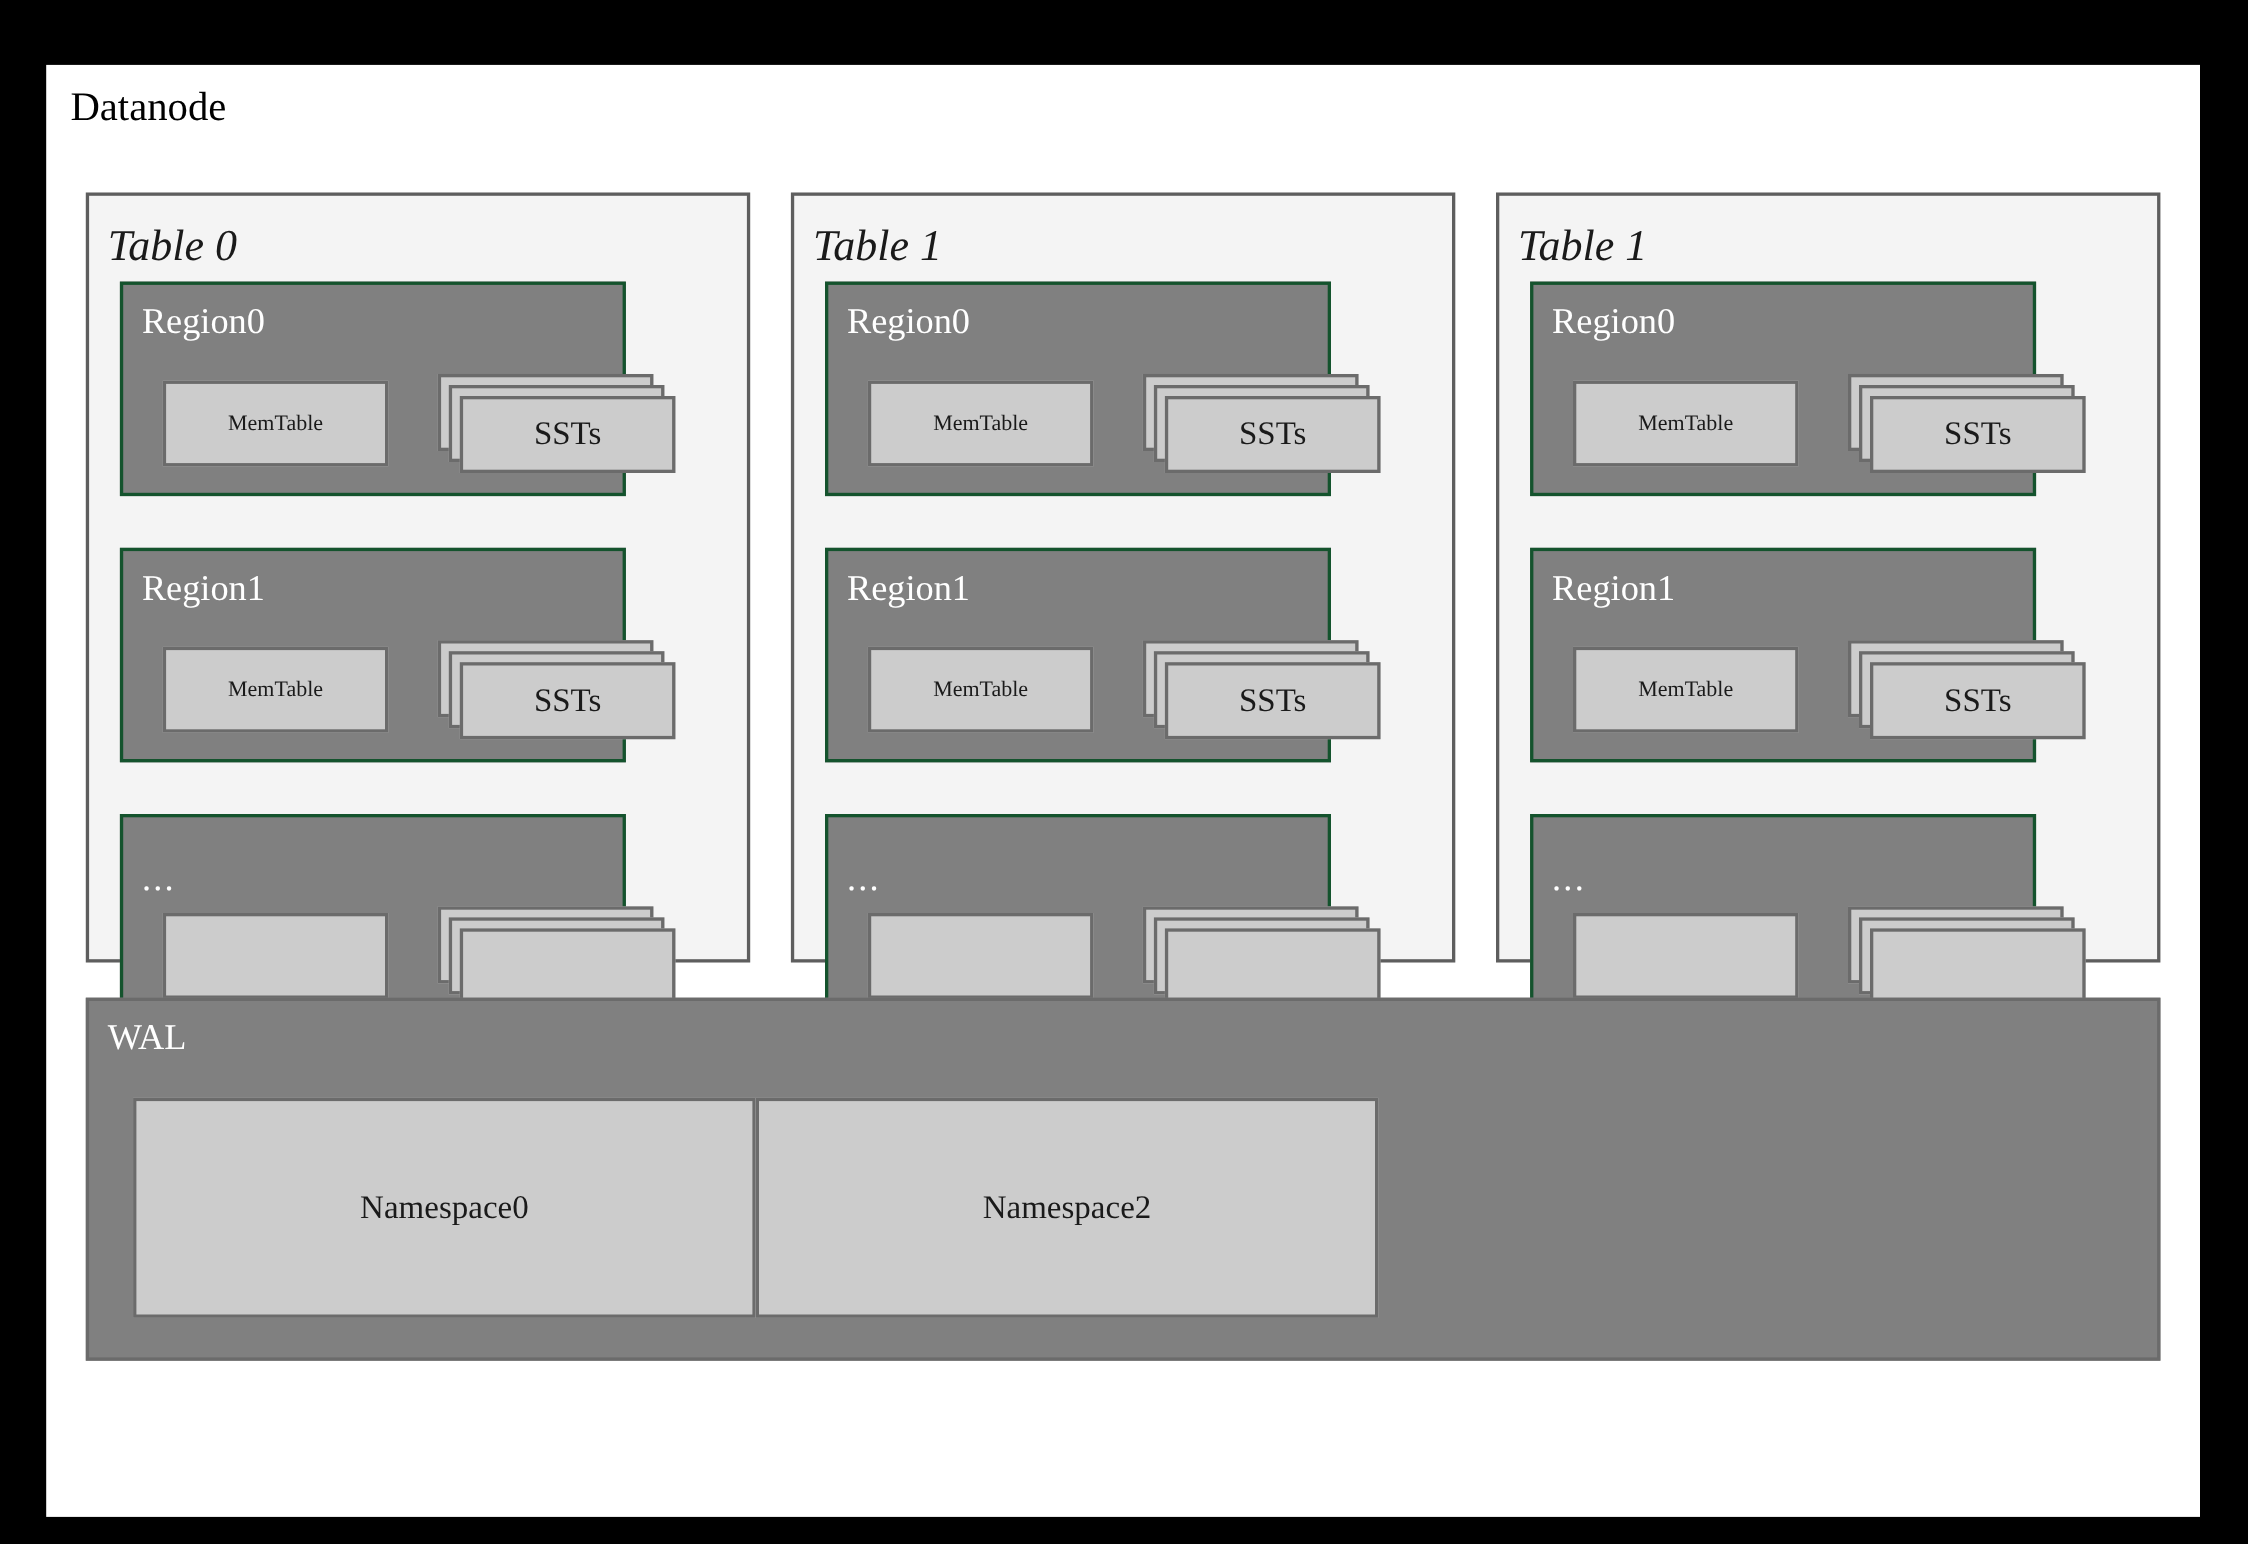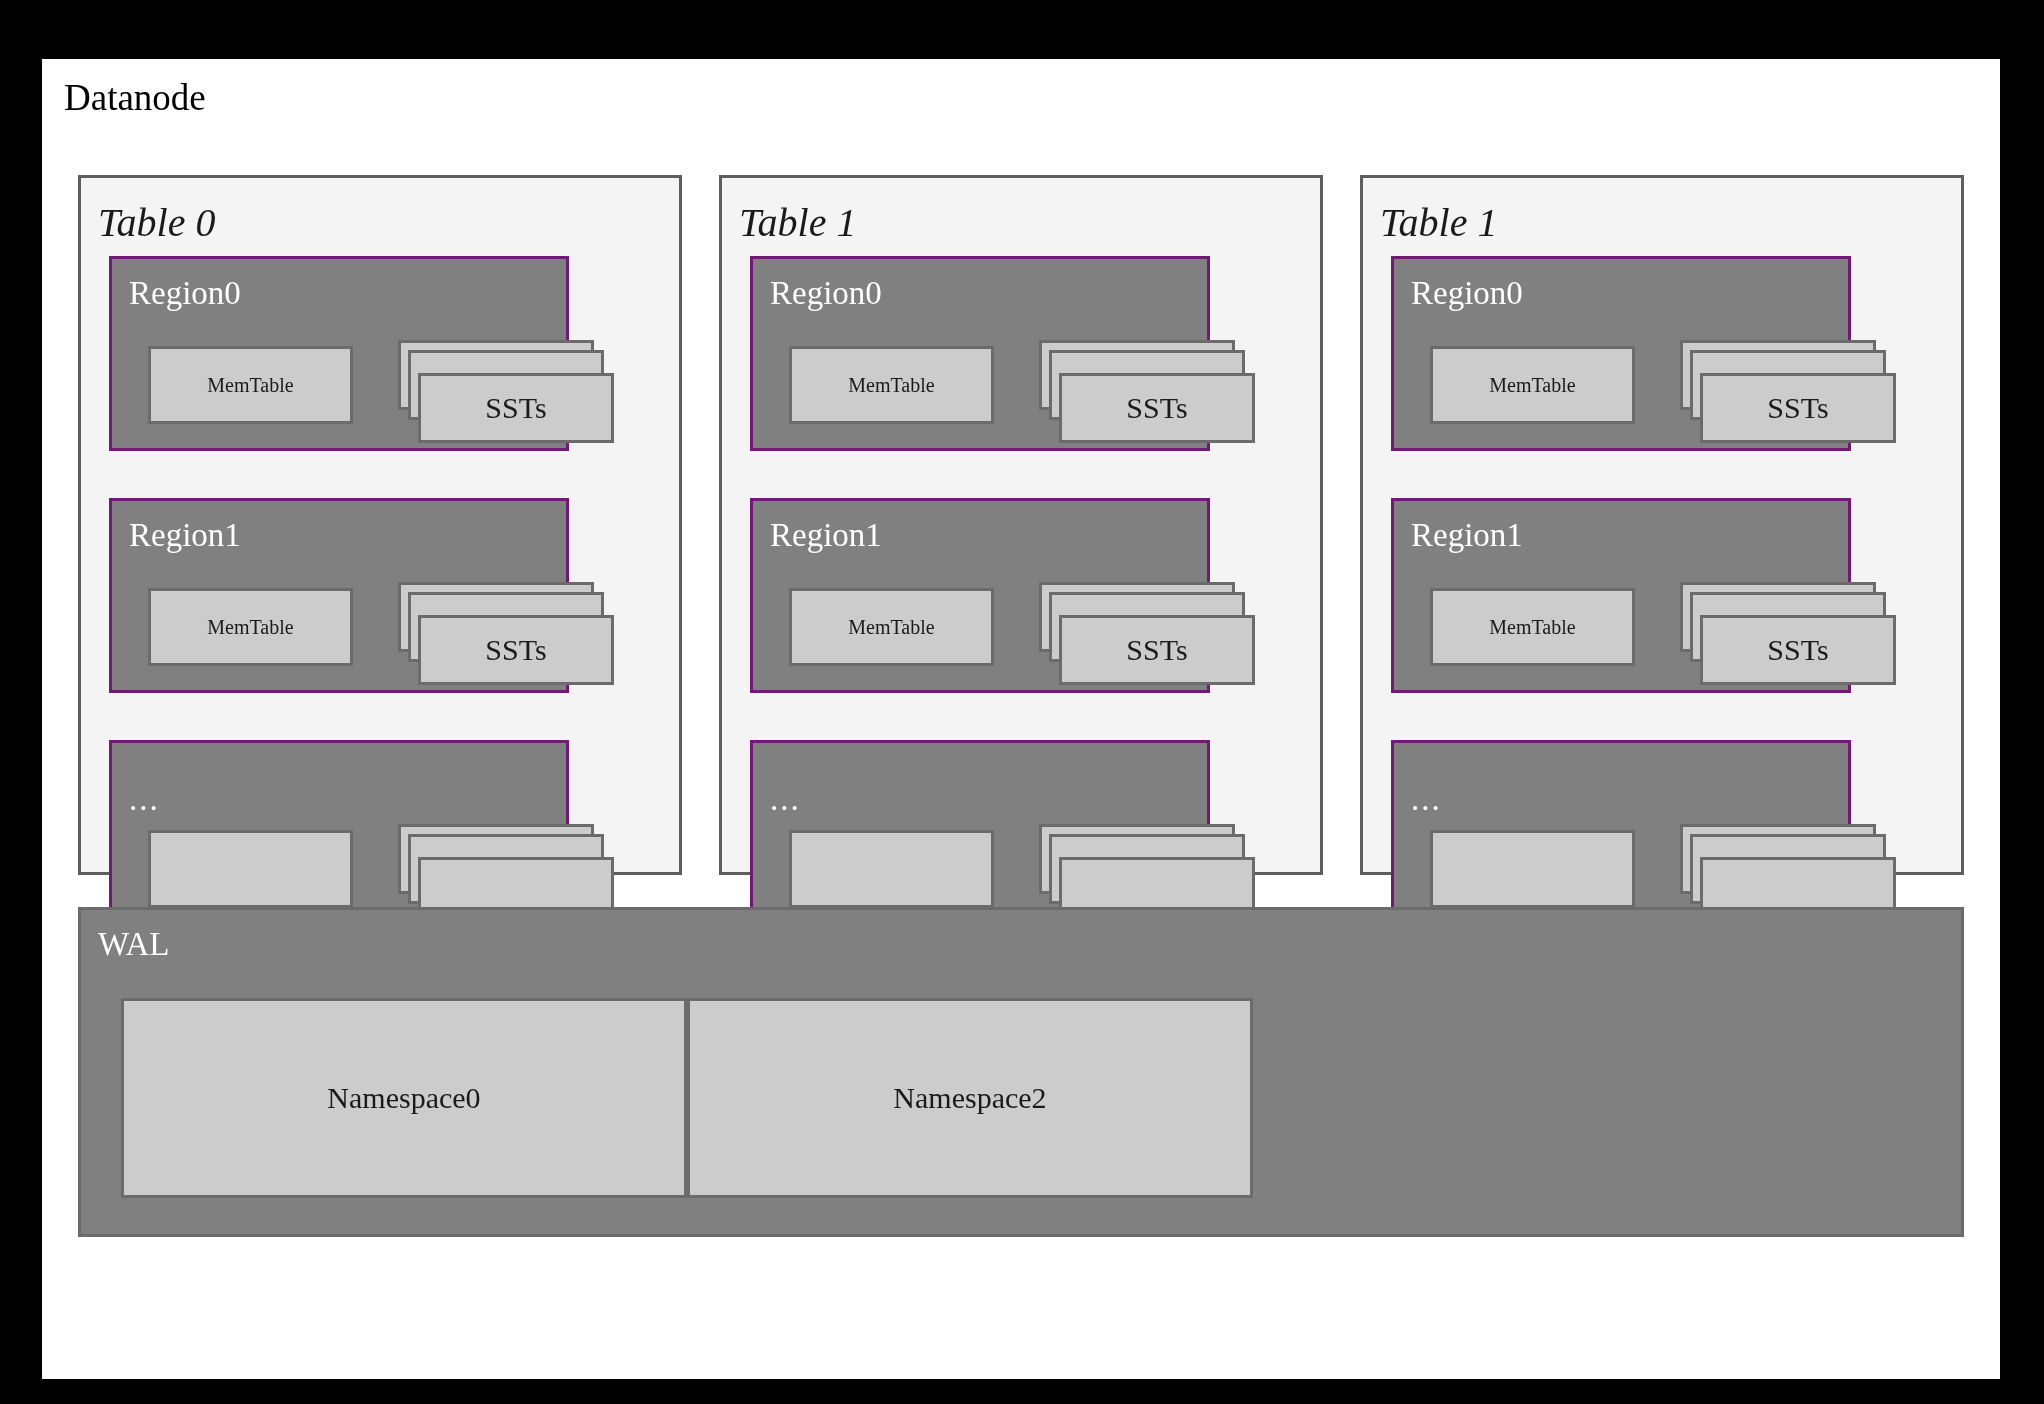--- a/index.html
+++ b/index.html
@@ -74,21 +74,21 @@
     left: 28px;
     top: 78px;
     width: 540px;
   }
 
   .region {
     position: relative;
     width: 460px;
     height: 195px;
     background: #808080;
-    border: 3px solid #701a75;
+    border: 3px solid #14532d;
     box-sizing: border-box;
     margin-bottom: 47px;
   }
   .region:last-child { margin-bottom: 0; }
 
   .region-label {
     position: absolute;
     left: 17px;
     top: 18px;
     font-size: 33px;
@@ -147,21 +147,20 @@
   }
   .ssts .sheet-1 { left: 0px;  top: 0px;  }
   .ssts .sheet-2 { left: 10px; top: 10px; }
   .ssts .sheet-3 {
     left: 20px; top: 20px;
     display: flex;
     align-items: center;
     justify-content: center;
     font-size: 30px;
     color: #1a1a1a;
-    margin-top: 13px;
   }
 
   
   .wal {
     position: absolute;
     left: 36px;
     top: 848px;
     width: 1886px;
     height: 330px;
     background: #808080;

